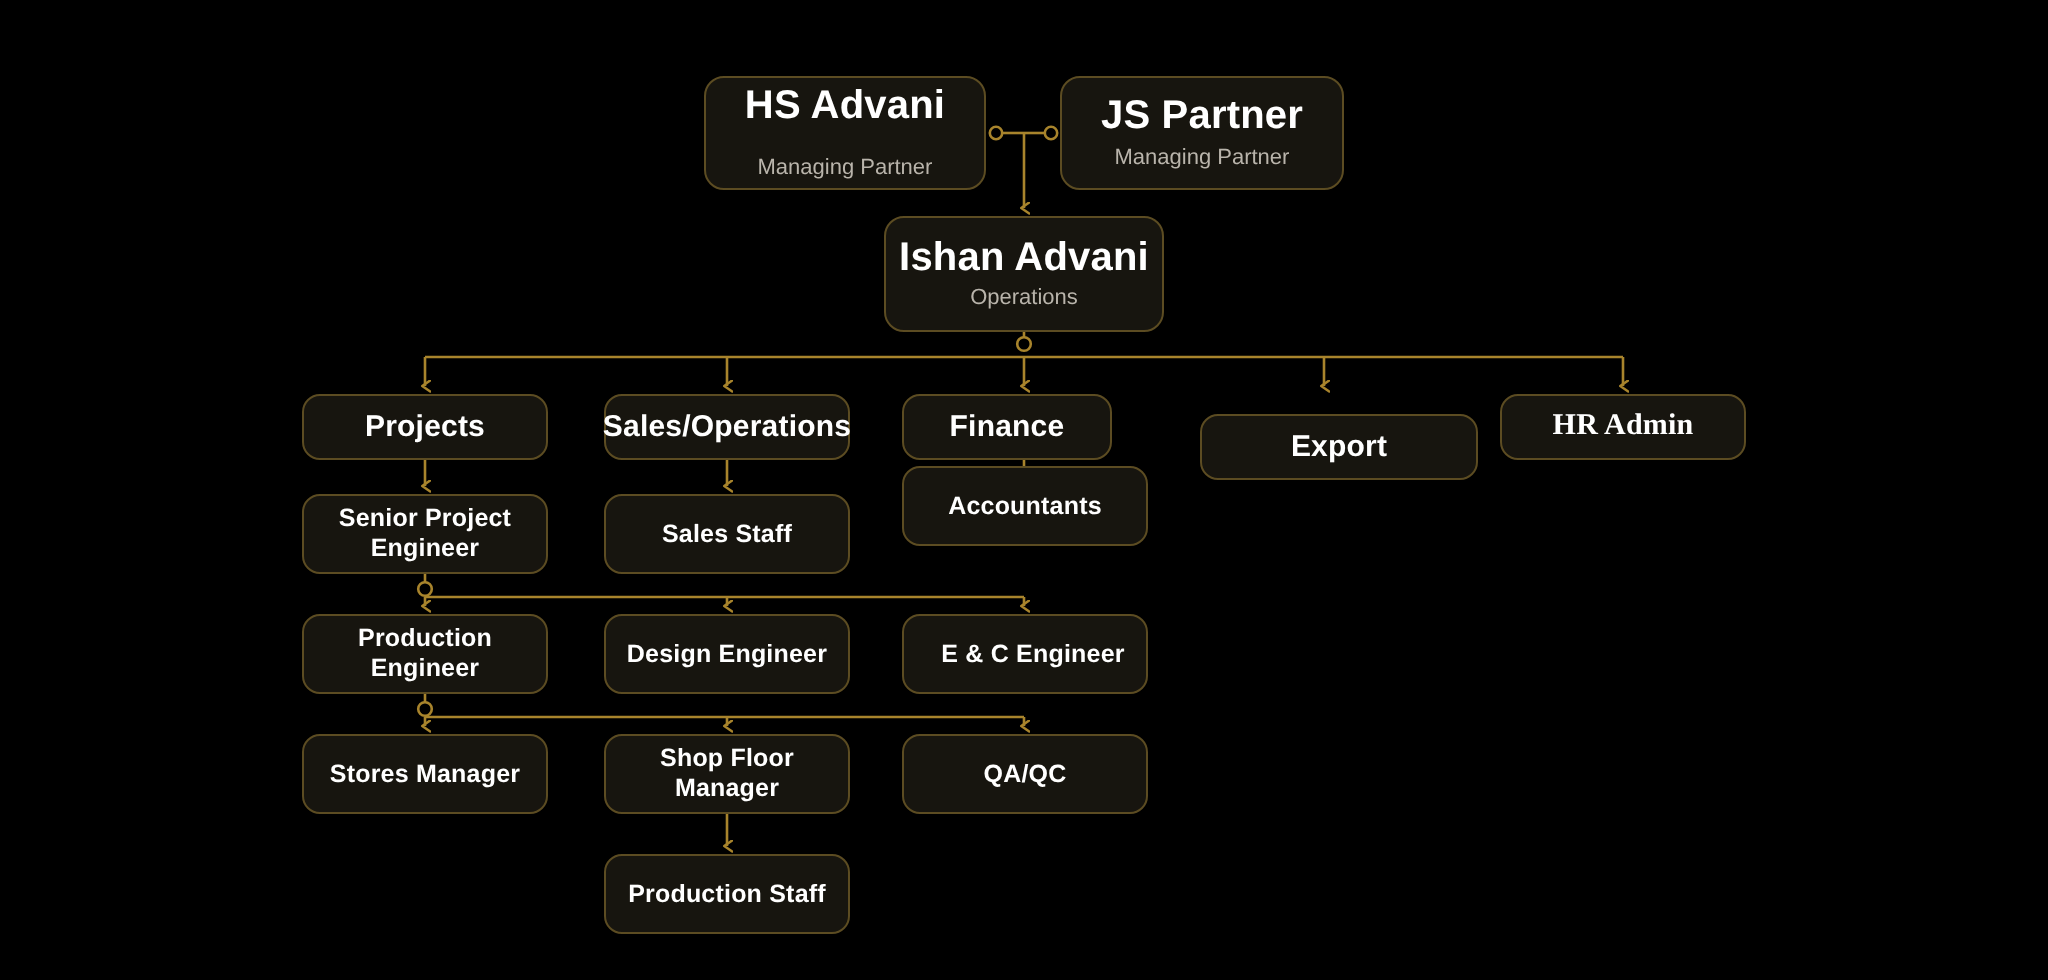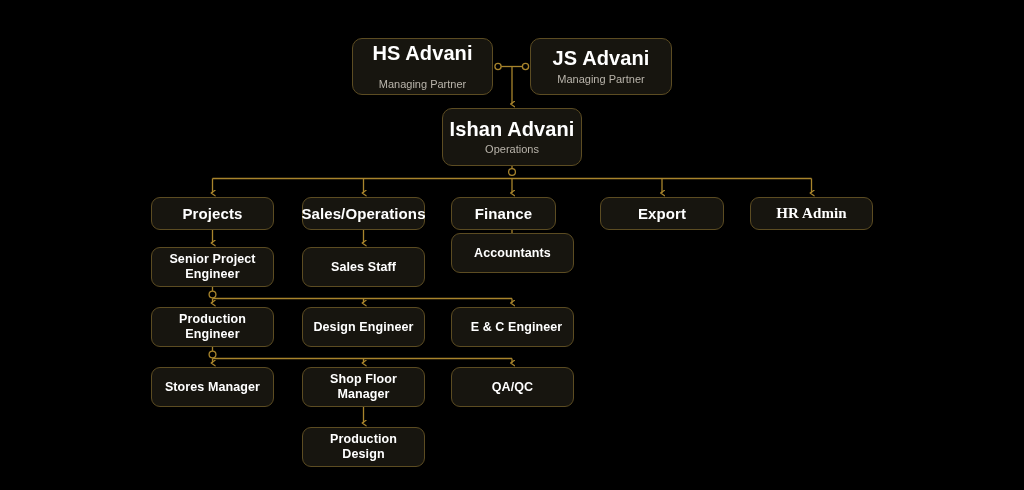--- a/index.html
+++ b/index.html
@@ -113,42 +113,42 @@
       <circle cx="212.5" cy="354.5" r="3.4"></circle>
     </g>
   </svg>
 
   <div class="node exec" style="left:352px; top:38px; width:141px; height:57px;gap:11px;">
     <div class="node-title">HS Advani</div>
     <div class="node-sub">Managing Partner</div>
   </div>
 
   <div class="node exec" style="left:530px; top:38px; width:142px; height:57px;">
-    <div class="node-title">JS Advani</div>
+    <div class="node-title">JS Partner</div>
     <div class="node-sub">Managing Partner</div>
   </div>
 
   <div class="node exec" style="left:442px; top:108px; width:140px; height:58px;">
     <div class="node-title">Ishan Advani</div>
     <div class="node-sub">Operations</div>
   </div>
 
   <div class="node dept" style="left:151px; top:197px; width:123px; height:33px;">
     <div class="node-title">Projects</div>
   </div>
 
   <div class="node dept" style="left:302px; top:197px; width:123px; height:33px;">
     <div class="node-title">Sales/Operations</div>
   </div>
 
   <div class="node dept" style="left:451px; top:197px; width:105px; height:33px;">
     <div class="node-title">Finance</div>
   </div>
 
-  <div class="node dept" style="left:600px; top:197px; width:124px; height:33px;">
+  <div class="node dept" style="left:600px; top:207px; width:139px; height:33px;">
     <div class="node-title">Export</div>
   </div>
 
   <div class="node dept" style="left:750px; top:197px; width:123px; height:33px;font-family:Liberation Serif, serif;">
     <div class="node-title">HR Admin</div>
   </div>
 
   <div class="node staff" style="left:151px; top:247px; width:123px; height:40px;">
     <div class="node-title">Senior Project Engineer</div>
   </div>
@@ -179,16 +179,16 @@
 
   <div class="node staff" style="left:302px; top:367px; width:123px; height:40px;">
     <div class="node-title">Shop Floor Manager</div>
   </div>
 
   <div class="node staff" style="left:451px; top:367px; width:123px; height:40px;">
     <div class="node-title">QA/QC</div>
   </div>
 
   <div class="node staff" style="left:302px; top:427px; width:123px; height:40px;">
-    <div class="node-title">Production Design</div>
+    <div class="node-title">Production Staff</div>
   </div>
 
 </div>
 
 </body></html>

